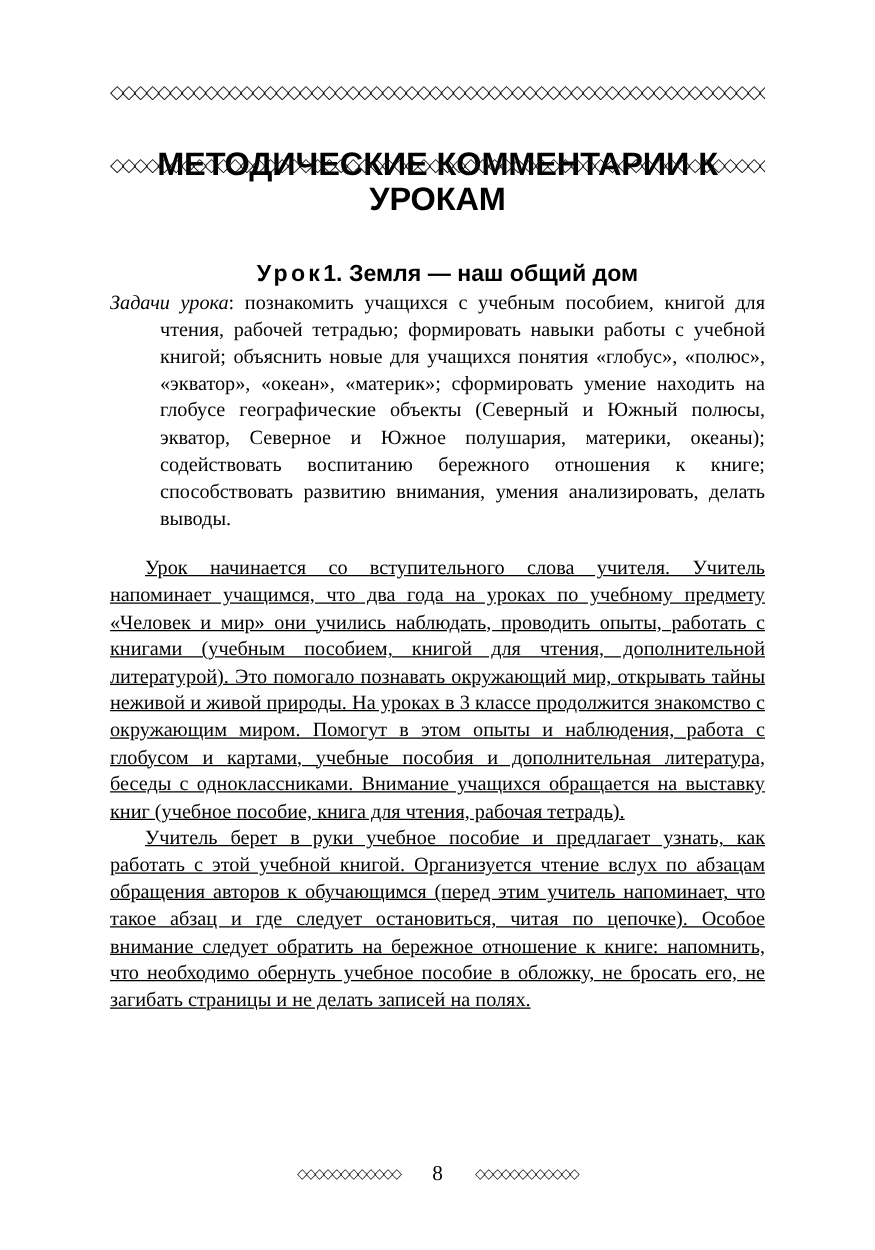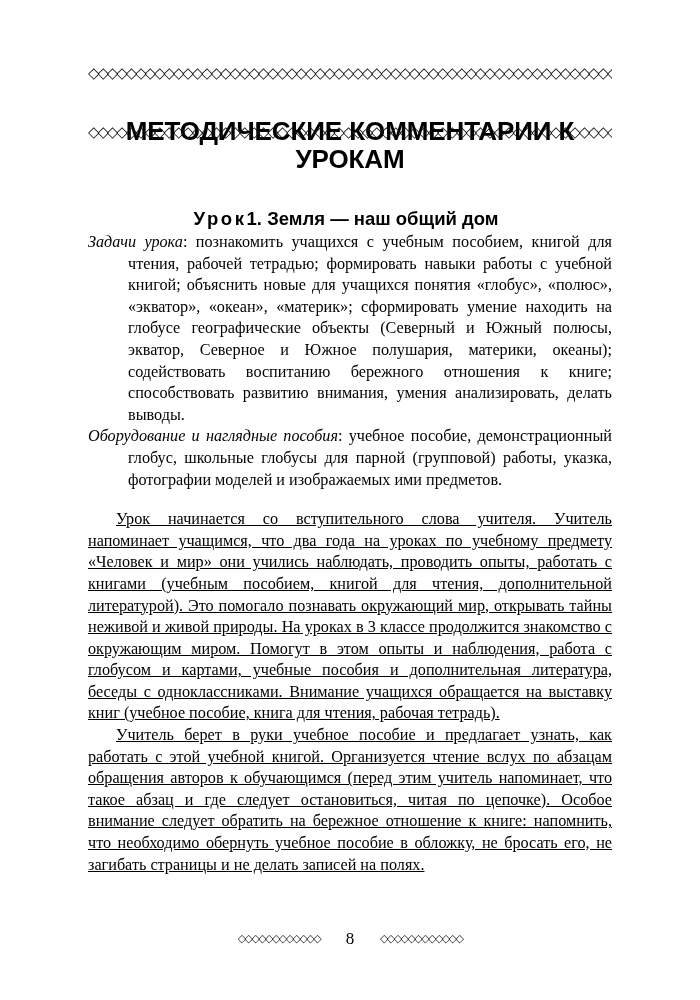--- a/index.html
+++ b/index.html
@@ -54,21 +54,21 @@
     font-weight: bold;
     font-size: 26px;
     line-height: 28px;
     letter-spacing: -0.1px;
     color: #000000;
   }
 
   
   .lesson-title {
     position: absolute;
-    left: 84px;
+    left: 96px;
     top: 192px;
     width: 524px;
     text-align: center;
     font-family: "Liberation Sans", "DejaVu Sans", sans-serif;
     font-weight: bold;
     font-size: 18.5px;
     line-height: 24px;
     color: #000000;
   }
   .lesson-title .lesson-word {
@@ -153,21 +153,20 @@
   <div class="ornament-rule bottom">◇◇◇◇◇◇◇◇◇◇◇◇◇◇◇◇◇◇◇◇◇◇◇◇◇◇◇◇◇◇◇◇◇◇◇◇◇◇◇◇◇◇◇◇◇◇◇◇◇◇◇◇◇◇◇◇◇◇◇◇◇◇◇◇◇◇◇◇◇◇◇◇◇◇◇◇◇◇◇◇◇◇◇◇◇◇</div>
 
   <h2 class="lesson-title">
     <span class="lesson-word">Урок</span><span>1. Земля — наш общий дом</span>
   </h2>
 
   <div class="content">
 
     <p class="para hang"><span class="term">Задачи урока</span><span>: познакомить учащихся с учебным пособием, книгой для чтения, рабочей тетрадью; формировать навыки работы с учебной книгой; объяснить новые для учащихся понятия «глобус», «полюс», «экватор», «океан», «материк»; сформировать умение находить на глобусе географические объекты (Северный и Южный полюсы, экватор, Северное и Южное полушария, материки, океаны); содействовать воспитанию бережного отношения к книге; способствовать развитию внимания, умения анализировать, делать выводы.</span></p>
 
-    <p class="para hang"><span class="term">Оборудование и наглядные пособия</span><span>: учебное пособие, демонстрационный глобус, школьные глобусы для парной (групповой) работы, указка, фотографии моделей и изображаемых ими предметов.</span></p>
 
     <p class="para indent spaced-before">Урок начинается со вступительного слова учителя. Учитель напоминает учащимся, что два года на уроках по учебному предмету «Человек и мир» они учились наблюдать, проводить опыты, работать с книгами (учебным пособием, книгой для чтения, дополнительной литературой). Это помогало познавать окружающий мир, открывать тайны неживой и живой природы. На уроках в 3 классе продолжится знакомство с окружающим миром. Помогут в этом опыты и наблюдения, работа с глобусом и картами, учебные пособия и дополнительная литература, беседы с одноклассниками. Внимание учащихся обращается на выставку книг (учебное пособие, книга для чтения, рабочая тетрадь).</p>
 
     <p class="para indent">Учитель берет в руки учебное пособие и предлагает узнать, как работать с этой учебной книгой. Организуется чтение вслух по абзацам обращения авторов к обучающимся (перед этим учитель напоминает, что такое абзац и где следует остановиться, читая по цепочке). Особое внимание следует обратить на бережное отношение к книге: напомнить, что необходимо обернуть учебное пособие в обложку, не бросать его, не загибать страницы и не делать записей на полях.</p>
 
 
   </div>
 
   <div class="footer">
     <span class="footer-orn">◇◇◇◇◇◇◇◇◇◇◇◇</span>

